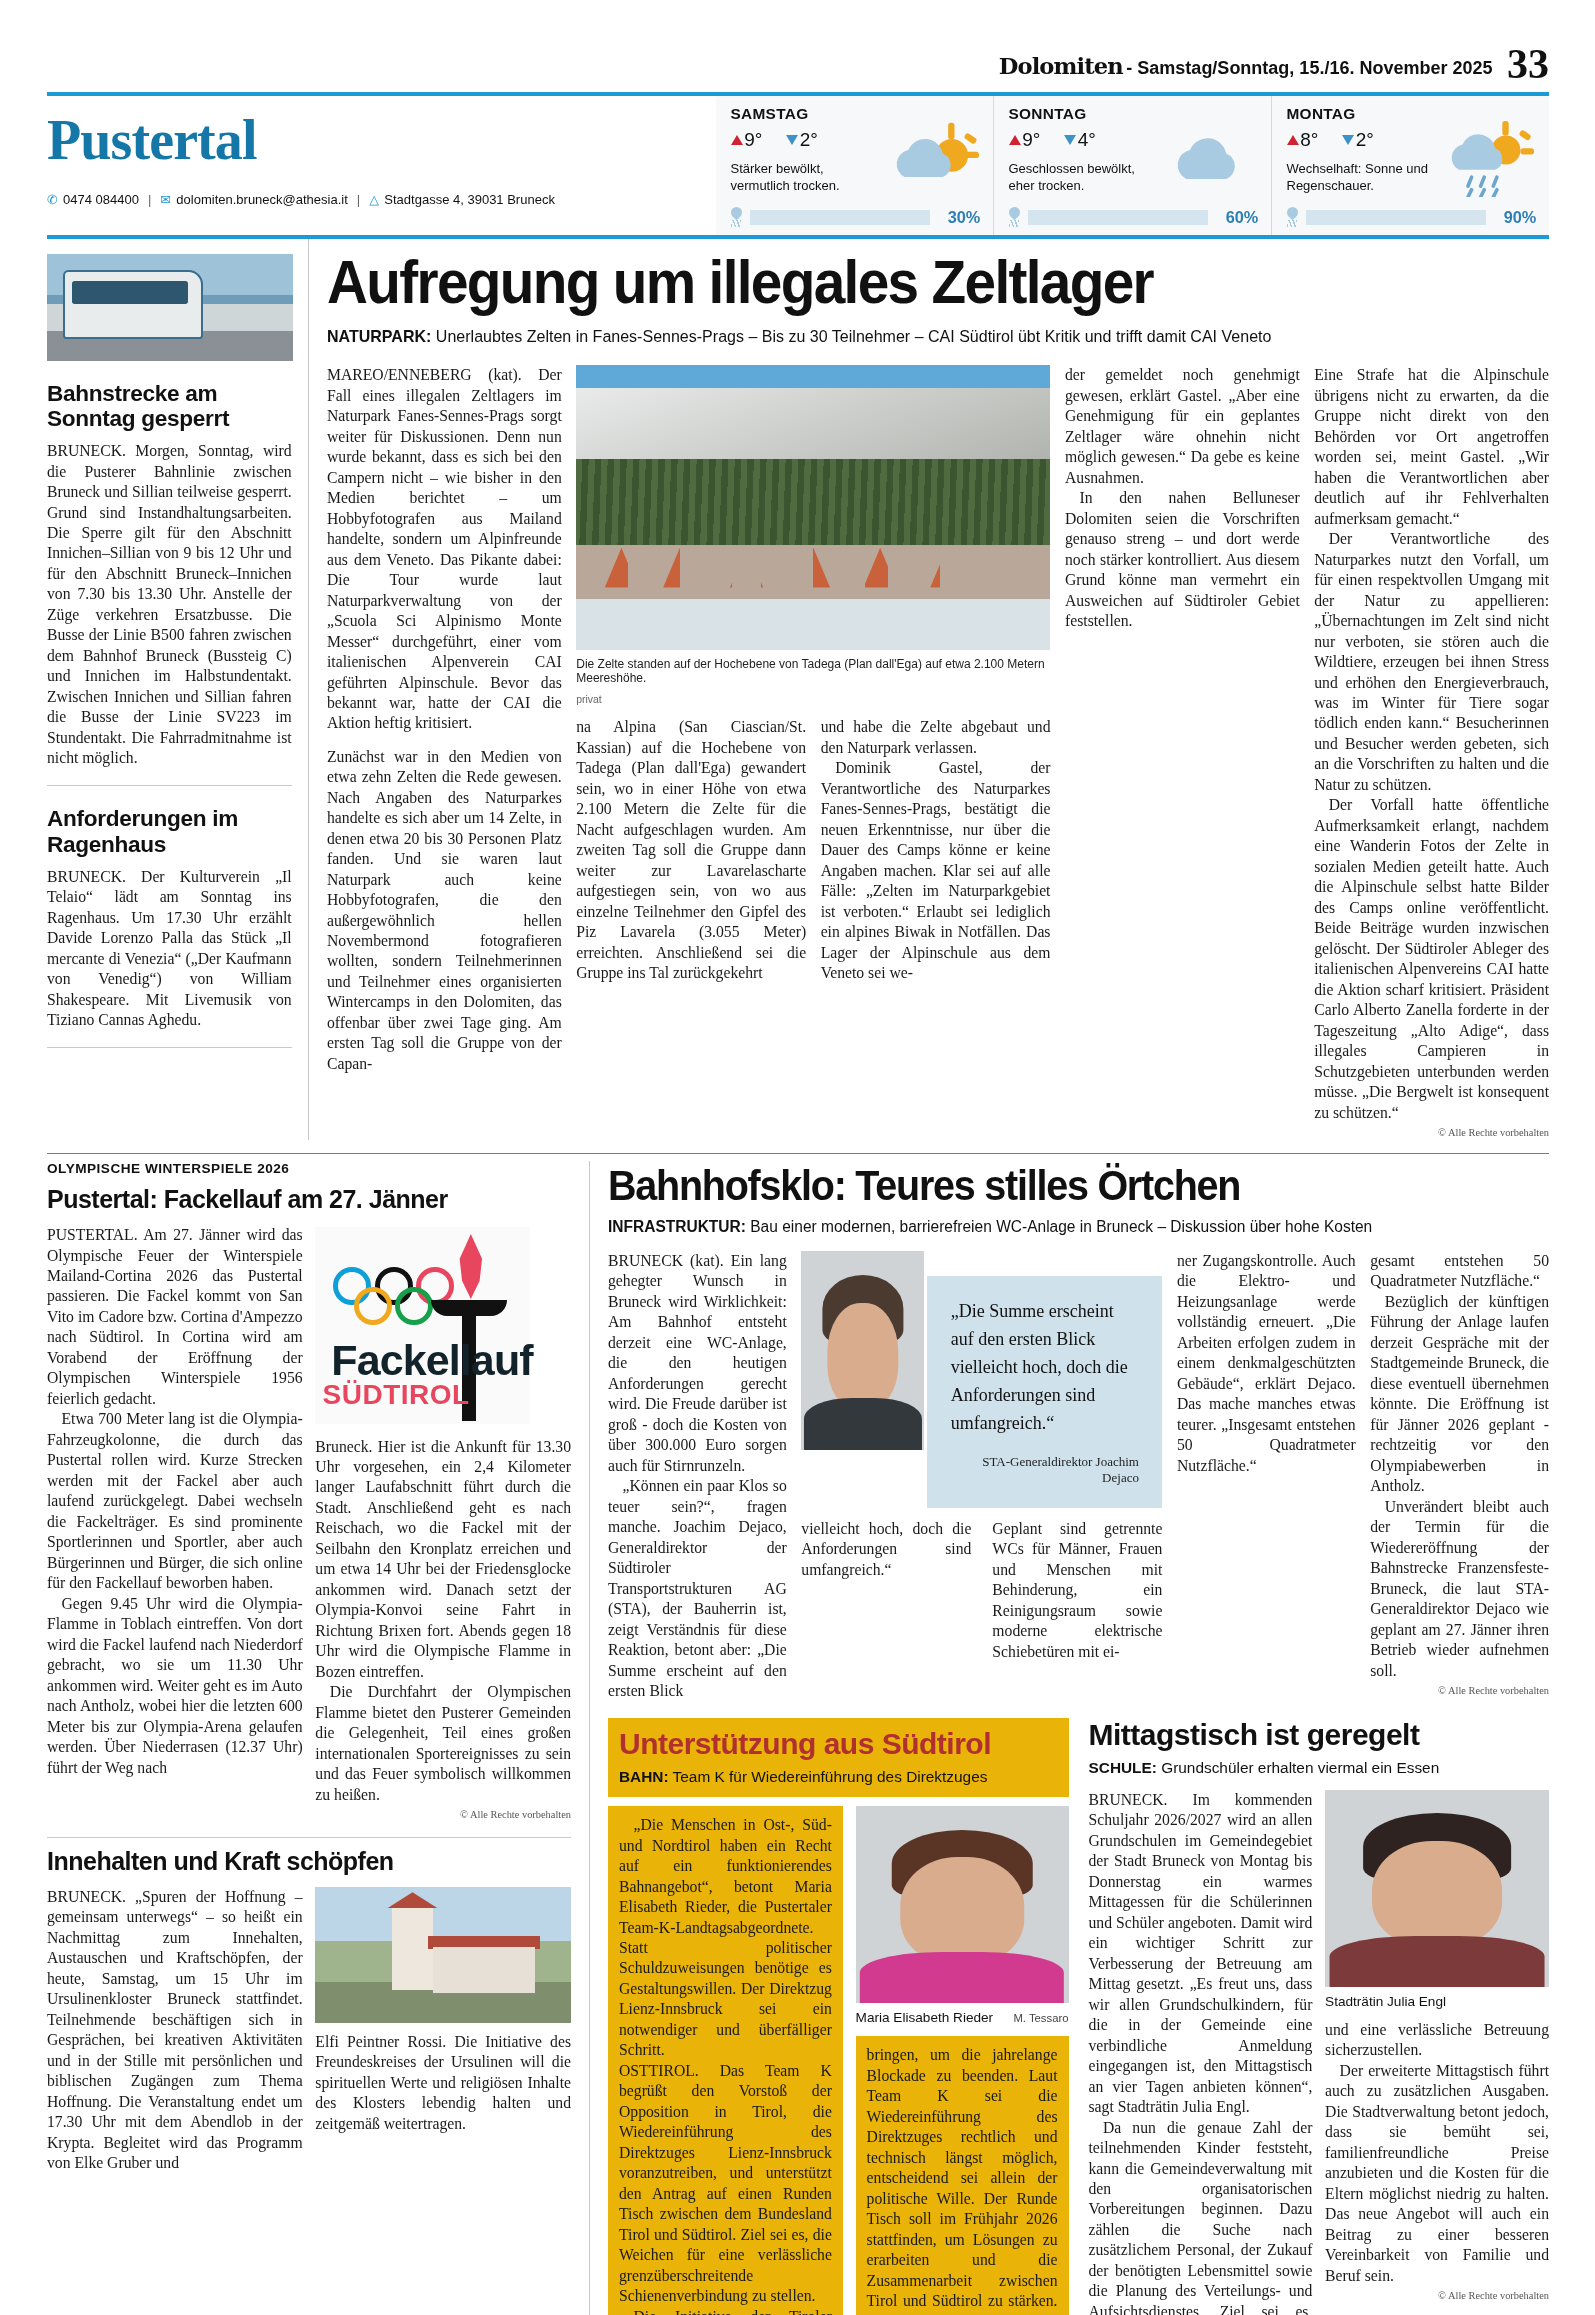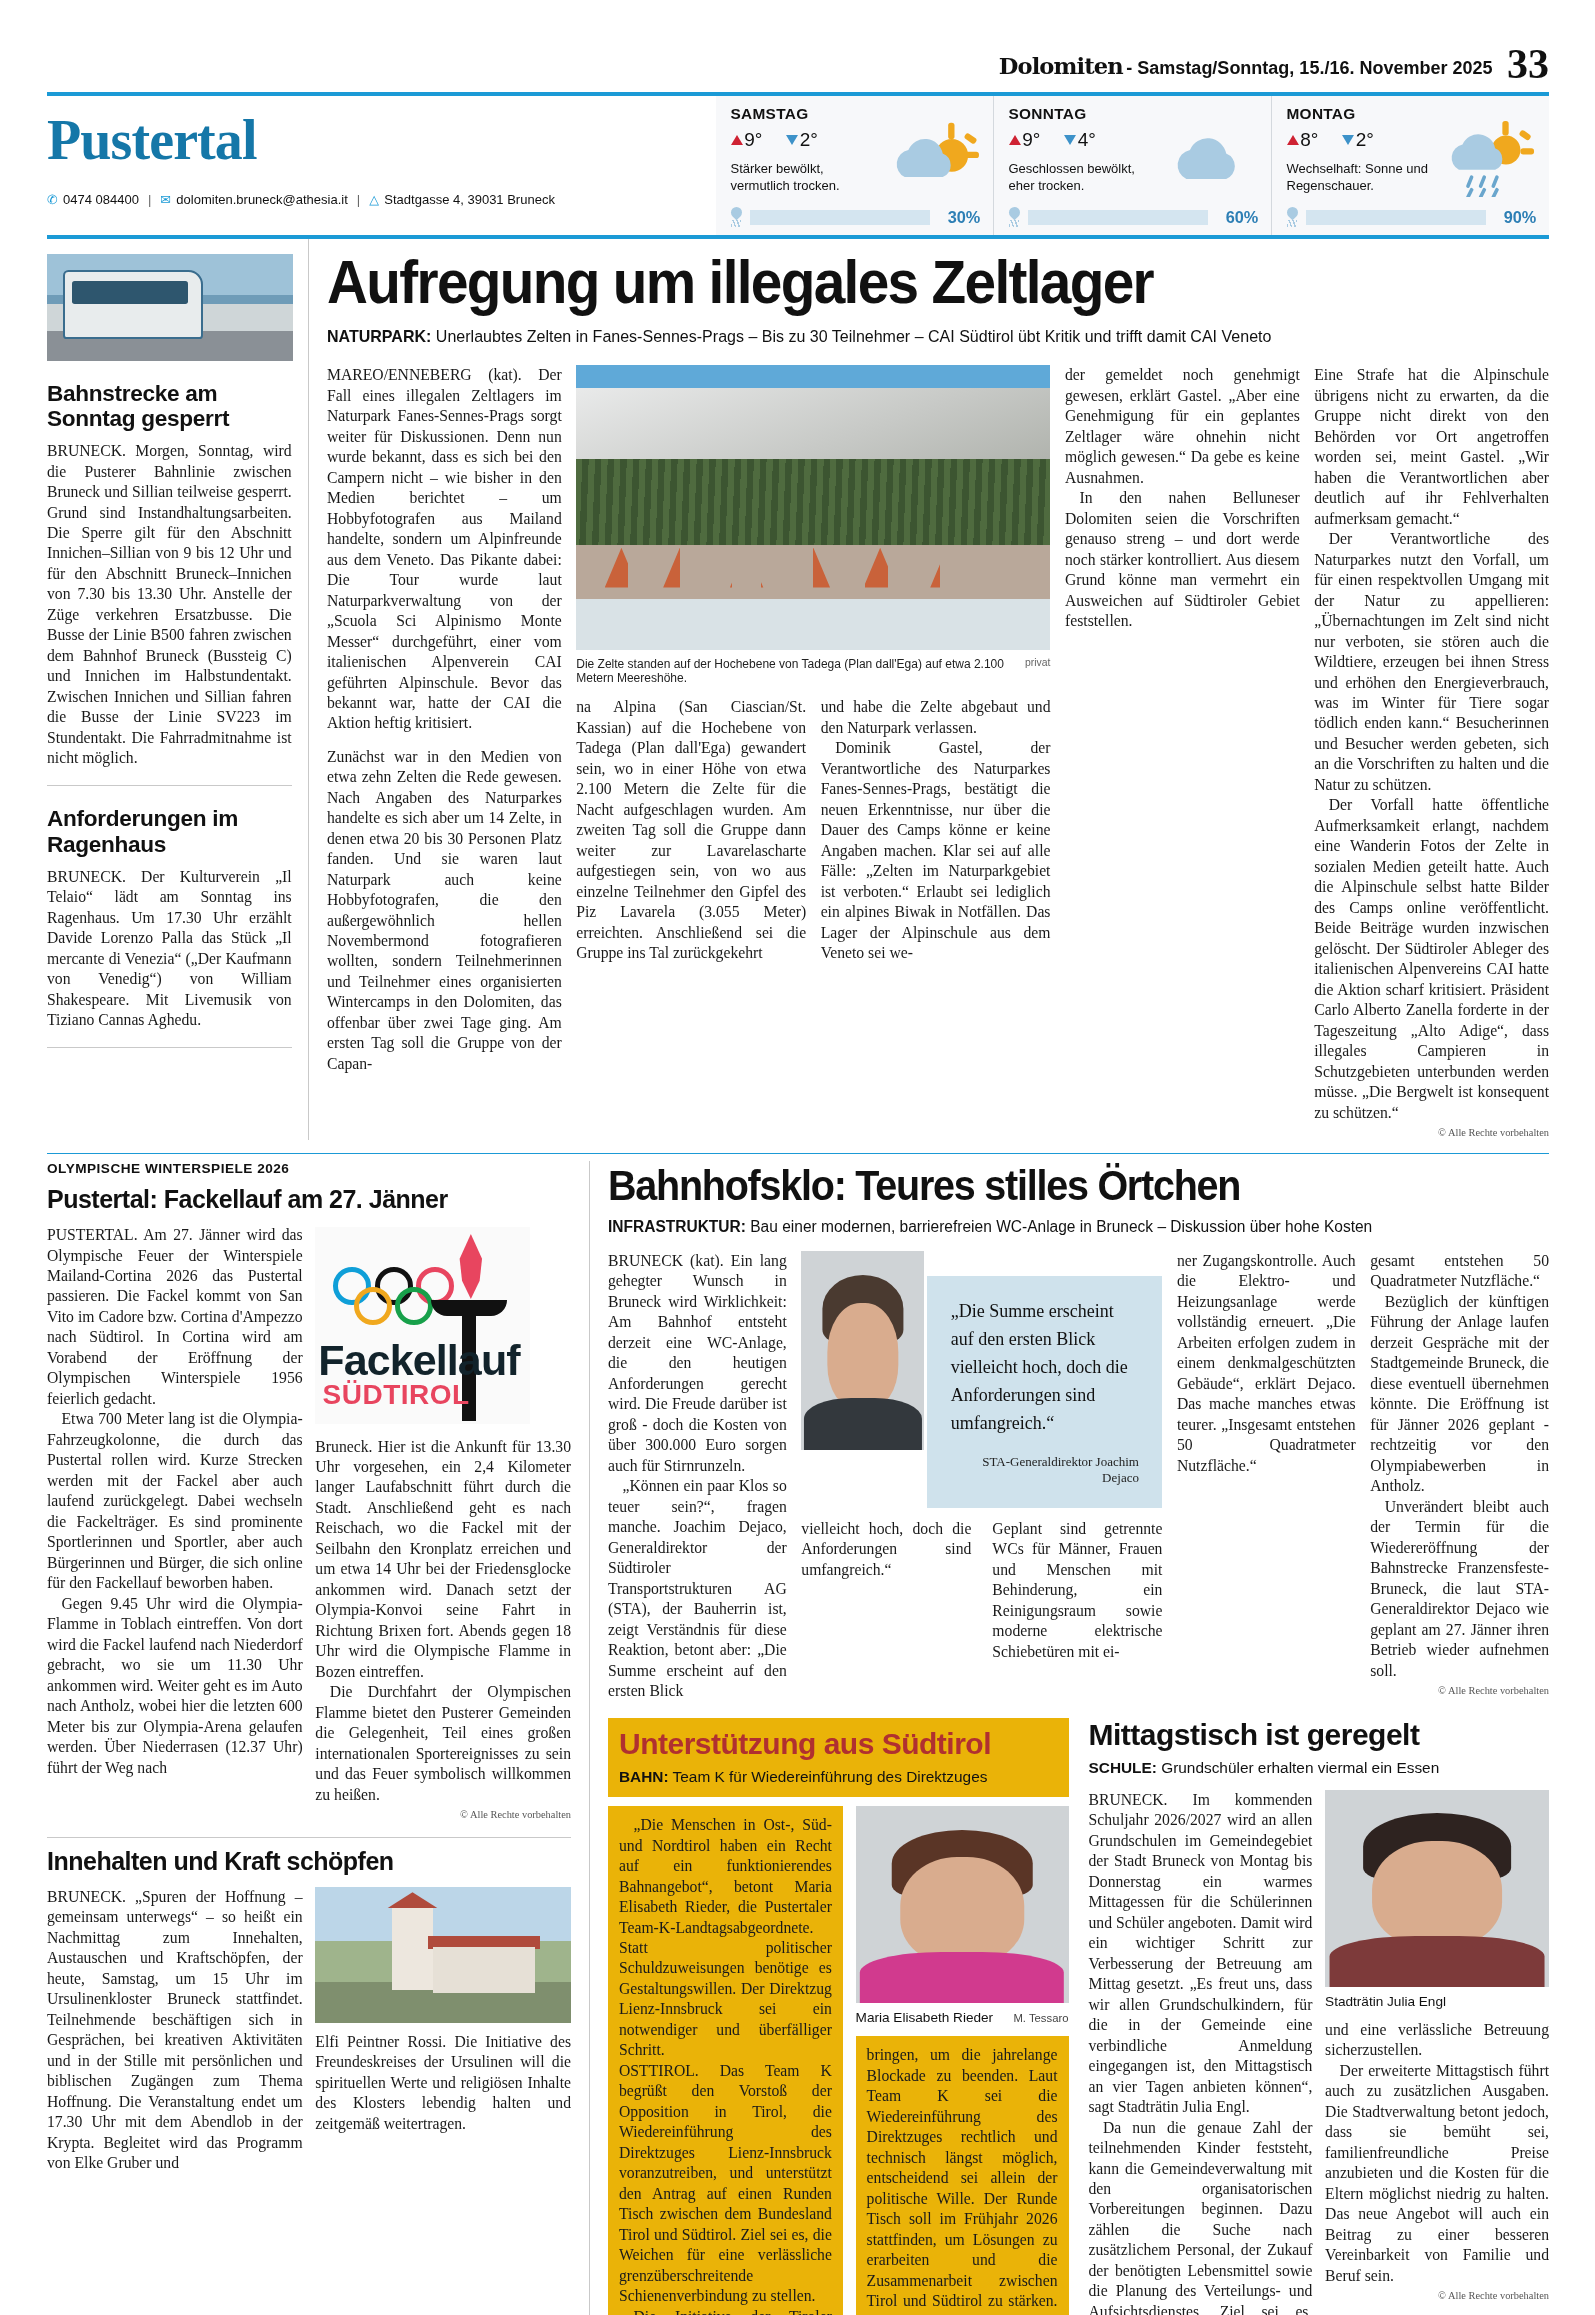--- a/index.html
+++ b/index.html
@@ -80,40 +80,40 @@
   .photo-main { width:100%; height:285px; position:relative; overflow:hidden;
      background:linear-gradient(180deg,#5fa9d8 0 14%, #dfe2e0 14% 34%, #6e7f5c 34% 62%, #b9a89a 62% 82%, #cfd7dc 82% 100%);}
   .photo-main .rock{position:absolute;top:8%;left:0;right:0;height:26%;
      background:linear-gradient(160deg,#e9eaea,#c7c9c6 60%,#b0b3ad);}
   .photo-main .trees{position:absolute;top:33%;left:0;right:0;height:30%;
      background:repeating-linear-gradient(92deg,#4f6b3f 0 6.3px,#3c5531 6.3px 12.7px);}
   .photo-main .tents{position:absolute;top:64%;left:6%;width:88%;height:14%;
      background:repeating-linear-gradient(90deg,#c9623a 0 23.5px,transparent 23.5px 52px);
      clip-path:polygon(0 100%,4% 0,8% 100%,14% 100%,18% 0,22% 100%,30% 100%,34% 0,38% 100%,46% 100%,50% 0,54% 100%,62% 100%,66% 0,70% 100%,78% 100%,82% 0,86% 100%,100% 100%);}
   .photo-main .snow{position:absolute;bottom:0;left:0;right:0;height:18%;background:#d9e2e6;}
-  .cap { font-family:"Liberation Sans", sans-serif; font-size:12px; margin-top:6.3px; color:#222; display:flex; justify-content:space-between; gap:9px;}
+  .cap { font-family:"Liberation Sans", sans-serif; font-size:12px; margin-top:6.3px; color:#222; display:flex; justify-content:space-between; gap:9px;flex-direction:column;}
   .cap .credit{color:#666; font-size:10.4px; white-space:nowrap;}
 
   
   .sectag { font-family:"Liberation Sans", sans-serif; font-weight:bold; font-size:13.6px; letter-spacing:0.5px; color:#111; margin:0 0 5.4px 0;}
   .headline2 { font-family:"Liberation Sans", sans-serif; font-weight:bold; font-size:42px; line-height:1.02; letter-spacing:-1.3px; margin:3.6px 0 0 0; color:#111; transform:scaleX(.94); transform-origin:left center;}
   .kicker2 { font-family:"Liberation Sans", sans-serif; font-size:16px; margin:11px 0 0 0; color:#111; transform:scaleX(.97); transform-origin:left center;}
 
   h3.sub { font-family:"Liberation Sans", sans-serif; font-weight:bold; font-size:25px; margin:9px 0 11px 0; color:#111; letter-spacing:-0.5px;}
 
   .fackel { width:215px; height:197px; background:#fafafa; position:relative; margin:1.8px 0 0 0;}
   .rings { position:absolute; top:40px; left:18px; }
   .ring{position:absolute;width:38px;height:38px;border:5.4px solid;border-radius:50%;}
   .flamebox{position:absolute; right:23.5px; top:7.2px; width:76px; height:109px;}
   .flame{position:absolute; left:20px; top:0; width:40px;height:65px;background:#e8455f;
      border-radius:50% 50% 50% 50%/ 70% 70% 30% 30%; transform:rotate(0deg);
      clip-path:polygon(50% 0,78% 38%,72% 72%,50% 100%,28% 72%,22% 38%);}
   .bowl{position:absolute;left:0;bottom:27px;width:76px;height:16.3px;background:#111;border-radius:0 0 36px 36px;}
   .stem{position:absolute;left:31px;bottom:-78px;width:14.5px;height:107px;background:#111;}
-  .fackeltxt{position:absolute;left:3px;top:109px;font-family:"Liberation Sans",sans-serif;font-weight:bold;font-size:43px;color:#12232b;letter-spacing:-0.9px;}
+  .fackeltxt{position:absolute;left:16px;top:109px;font-family:"Liberation Sans",sans-serif;font-weight:bold;font-size:43px;color:#12232b;letter-spacing:-0.9px;}
   .suedtirol{position:absolute;left:7.2px;top:152px;font-family:"Liberation Sans",sans-serif;font-weight:bold;font-size:28px;color:#e8455f;letter-spacing:0.5px;}
 
   .portrait { background:#cfd3d6; position:relative; overflow:hidden; }
   .portrait .face{position:absolute;left:50%;top:26%;transform:translateX(-50%);width:58%;height:54%;background:#d9ac8e;border-radius:46% 46% 42% 42%;}
   .portrait .hair{position:absolute;left:50%;top:12%;transform:translateX(-50%);width:66%;height:34%;background:#4a3a30;border-radius:50% 50% 18% 18%;}
   .portrait .body{position:absolute;left:50%;bottom:0;transform:translateX(-50%);width:96%;height:26%;background:#33383d;border-radius:40% 40% 0 0;}
 
   .quote { background:#cfe2ec; padding:22px 23.5px; margin-top:31px; }
   .quote p { font-family:"Liberation Serif", serif; font-size:18px; line-height:1.55; margin:0; color:#111;}
   .quote .attrib { font-family:"Liberation Serif", serif; font-size:13px; text-align:right; margin-top:16.3px; color:#222;}

